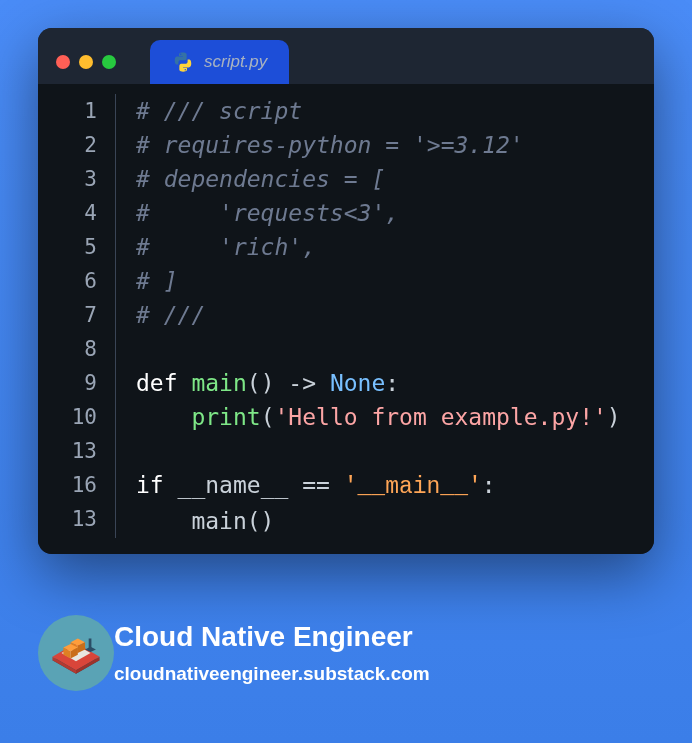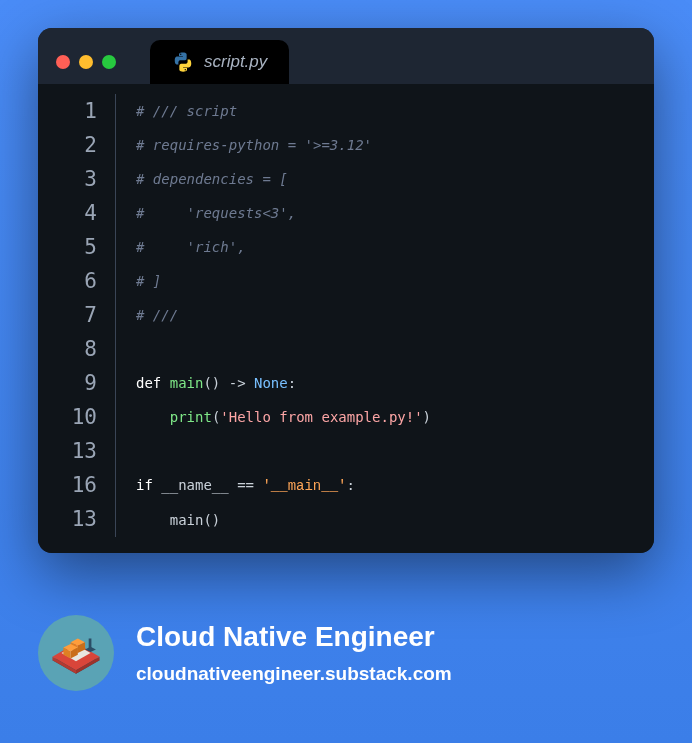--- a/index.html
+++ b/index.html
@@ -35,21 +35,21 @@
       border-radius: 50%;
     }
     .tl-red { background: #ff5f56; }
     .tl-yellow { background: #ffbd2e; }
     .tl-green { background: #27c93f; }
     .tab {
       margin-left: 34px;
       display: flex;
       align-items: center;
       gap: 10px;
-      background: #000000;
+      background: #1d4ed8;
       padding: 10px 22px;
       border-radius: 10px 10px 0 0;
       height: 44px;
       align-self: flex-end;
     }
     .python-icon {
       width: 22px;
       height: 22px;
       display: block;
     }
@@ -70,40 +70,39 @@
       font-family: "SF Mono", "Menlo", "Consolas", monospace;
       font-size: 21px;
       line-height: 34px;
       padding-right: 18px;
       border-right: 1px solid #3a4556;
       user-select: none;
     }
     .code {
       padding-left: 20px;
       font-family: "SF Mono", "Menlo", "Consolas", monospace;
-      font-size: 14px;
+      font-size: 23px;
       line-height: 34px;
       white-space: pre;
     }
     .c-cmt { color: #6e7a91; font-style: italic; }
     .c-kw  { color: #ffffff; }
     .c-fn  { color: #7ee787; }
     .c-builtin { color: #7ee787; }
     .c-type { color: #79c0ff; }
     .c-op  { color: #c9d1d9; }
     .c-str { color: #fca5a5; }
     .c-id  { color: #c9d1d9; }
     .c-dunder { color: #ffa657; font-family: Liberation Mono, monospace; }
     .footer {
       position: absolute;
       left: 38px;
       bottom: 52px;
       display: flex;
       align-items: center;
-      gap: 22px;
     }
     .avatar {
       width: 76px;
       height: 76px;
       border-radius: 50%;
       background: #5aa3b5;
       display: flex;
       align-items: center;
       justify-content: center;
       overflow: hidden;

